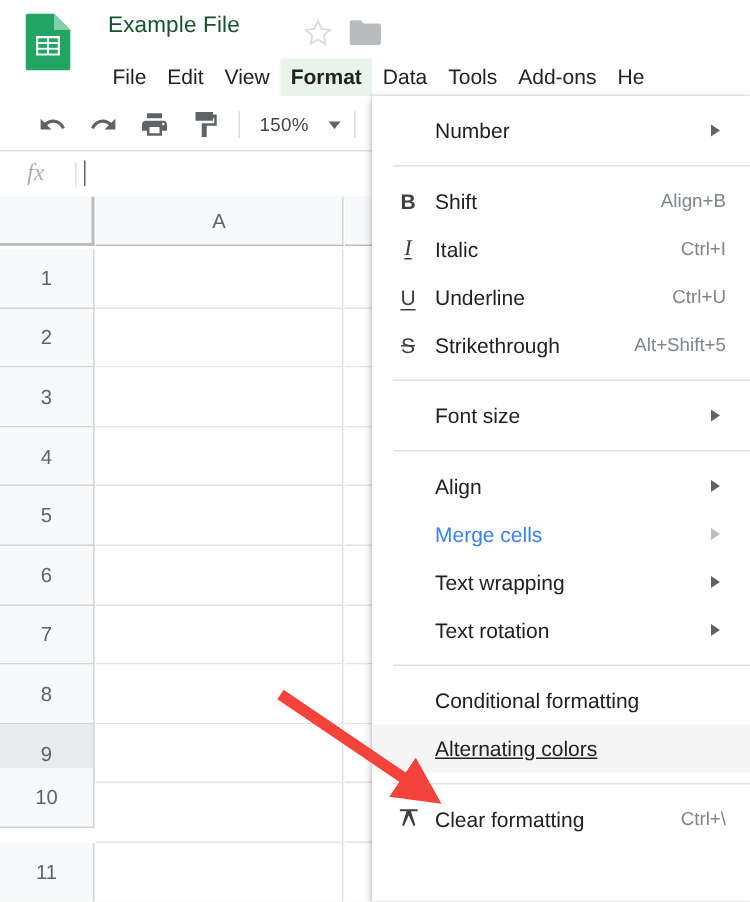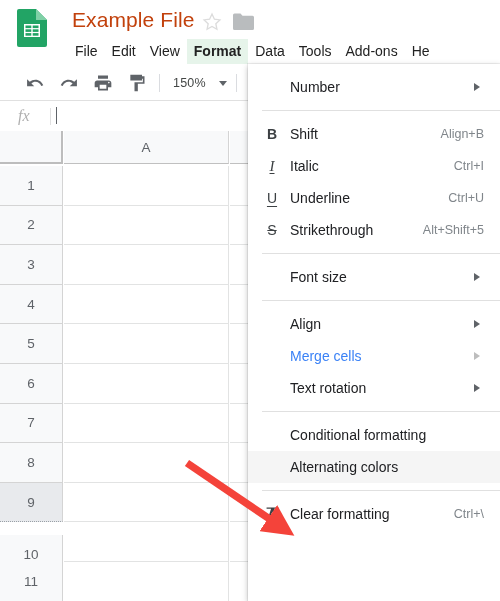--- a/index.html
+++ b/index.html
@@ -24,22 +24,22 @@
     background: #ffffff;
   }
   #doc-icon {
     position: absolute;
     left: 17px; top: 9px;
     width: 30px; height: 38px;
   }
   #doc-title {
     position: absolute;
     left: 72px; top: 8px;
-    font-size: 21px;
-    color: #c2410c;
+    font-size: 15px;
+    color: #14532d;
     letter-spacing: 0.1px;
     white-space: nowrap;
   }
   #star-icon {
     position: absolute;
     left: 202px; top: 12px;
     width: 20px; height: 20px;
   }
   #folder-icon {
     position: absolute;
@@ -224,21 +224,21 @@
   }
   .dd-item {
     position: relative;
     height: 32px;
     display: flex;
     align-items: center;
     font-size: 14px;
     color: #202124;
     cursor: default;
   }
-  .dd-item.highlight { background: #f5f5f5; }
+  .dd-item.highlight { background: #f5f5f5; text-decoration: underline; }
   .dd-item.disabled { color: #3b82f6; }
   .dd-icon {
     position: absolute;
     left: 14px;
     width: 20px;
     text-align: center;
     font-size: 14px;
     color: #3c4043;
   }
   .dd-label {
@@ -392,21 +392,21 @@
     <div class="grid-cell" style="left: 230px; width: 270px; top: 233px; height: 39.6px;"></div>
     <div class="row-header" style="top: 272.6px; height: 39.6px;">7</div>
     <div class="grid-cell" style="left: 64px; width: 165px; top: 272.6px; height: 39.6px;"></div>
     <div class="grid-cell" style="left: 230px; width: 270px; top: 272.6px; height: 39.6px;"></div>
     <div class="row-header" style="top: 312.2px; height: 39.6px;">8</div>
     <div class="grid-cell" style="left: 64px; width: 165px; top: 312.2px; height: 39.6px;"></div>
     <div class="grid-cell" style="left: 230px; width: 270px; top: 312.2px; height: 39.6px;"></div>
     <div class="row-header selected" style="top: 351.8px; height: 39.6px;">9</div>
     <div class="grid-cell" style="left: 64px; width: 165px; top: 351.8px; height: 39.6px;"></div>
     <div class="grid-cell" style="left: 230px; width: 270px; top: 351.8px; height: 39.6px;"></div>
-    <div class="row-header" style="top: 404px; height: 39.6px;">10</div>
+    <div class="row-header" style="top: 381px; height: 39.6px;">10</div>
     <div class="grid-cell" style="left: 64px; width: 165px; top: 391.4px; height: 39.6px;"></div>
     <div class="grid-cell" style="left: 230px; width: 270px; top: 391.4px; height: 39.6px;"></div>
     <div class="row-header" style="top: 431px; height: 39.6px;">11</div>
     <div class="grid-cell" style="left: 64px; width: 165px; top: 431px; height: 39.6px;"></div>
     <div class="grid-cell" style="left: 230px; width: 270px; top: 431px; height: 39.6px;"></div>
   </div>
 
 <div id="format-dropdown">
 
 <div class="dd-item">
@@ -439,20 +439,24 @@
       <span class="dd-label">Font size</span>
       <span class="dd-arrow"></span>
     </div>
     <div class="dd-sep"></div>
     <div class="dd-item">
       <span class="dd-label">Align</span>
       <span class="dd-arrow"></span>
     </div>
     <div class="dd-item disabled">
       <span class="dd-label">Merge cells</span>
+      <span class="dd-arrow"></span>
+    </div>
+    <div class="dd-item">
+      <span class="dd-label">Text wrapping</span>
       <span class="dd-arrow"></span>
     </div>
     <div class="dd-item">
       <span class="dd-label">Text rotation</span>
       <span class="dd-arrow"></span>
     </div>
     <div class="dd-sep"></div>
     <div class="dd-item">
       <span class="dd-label">Conditional formatting</span>
     </div>

